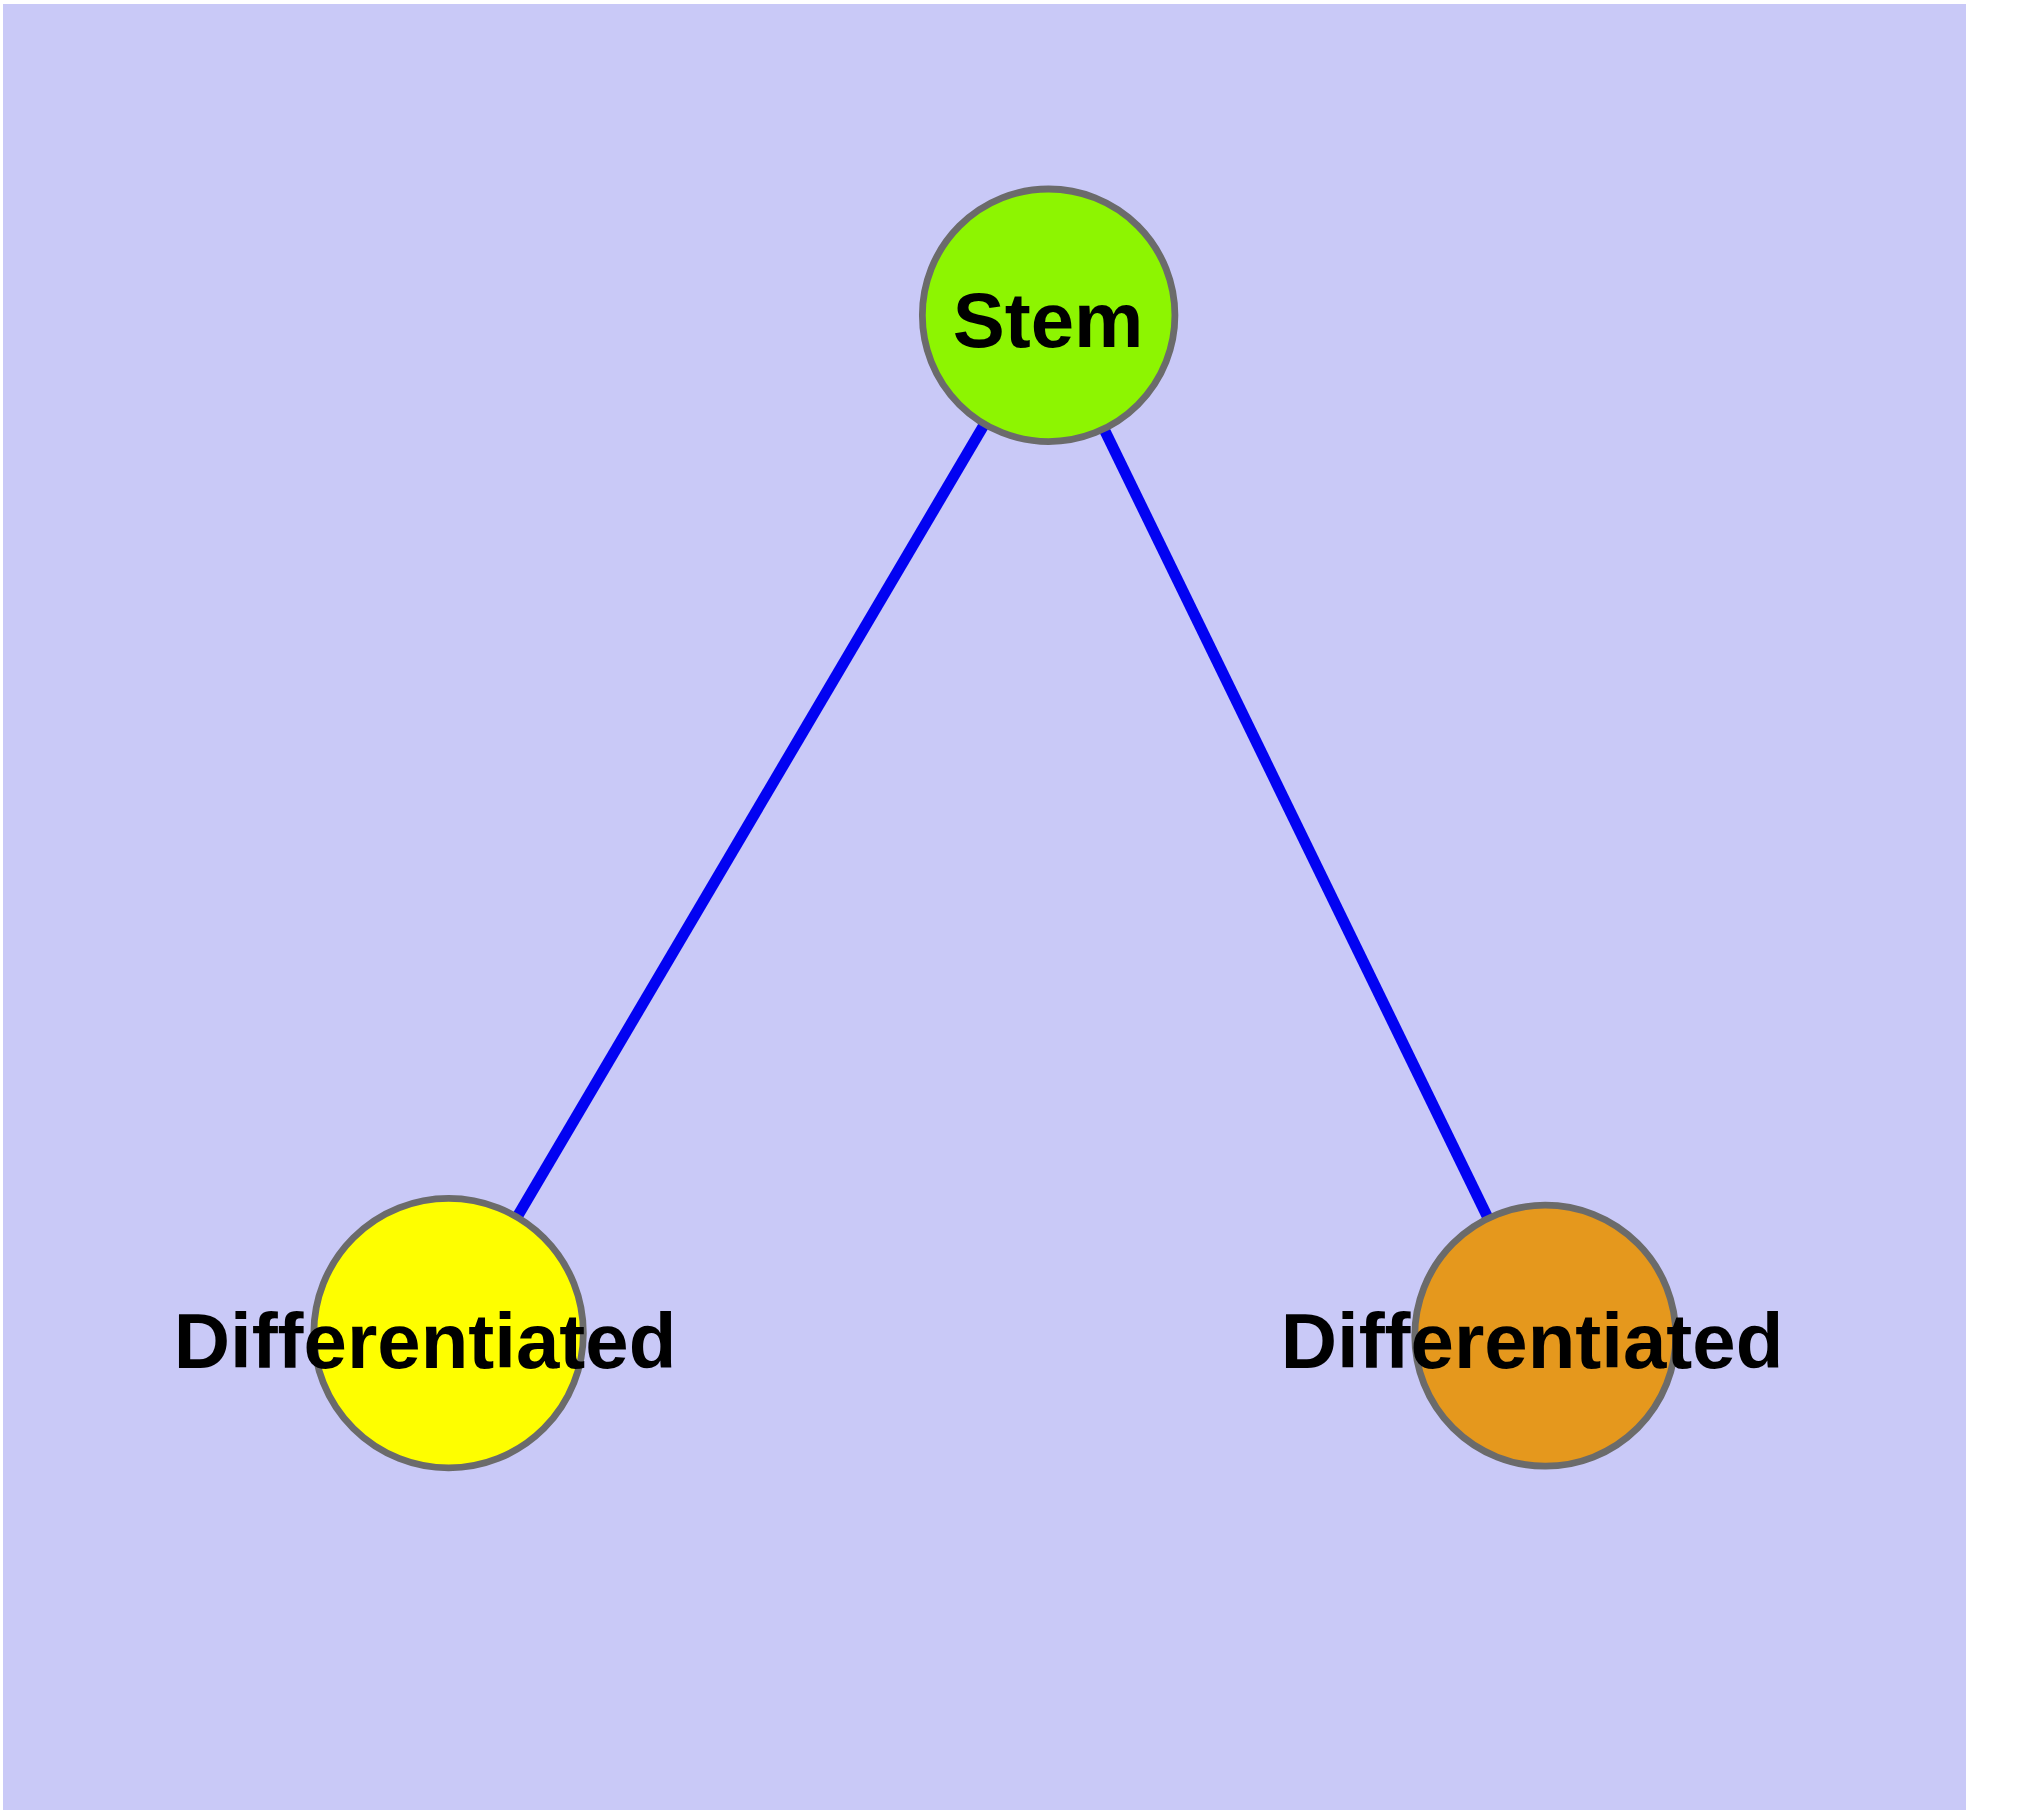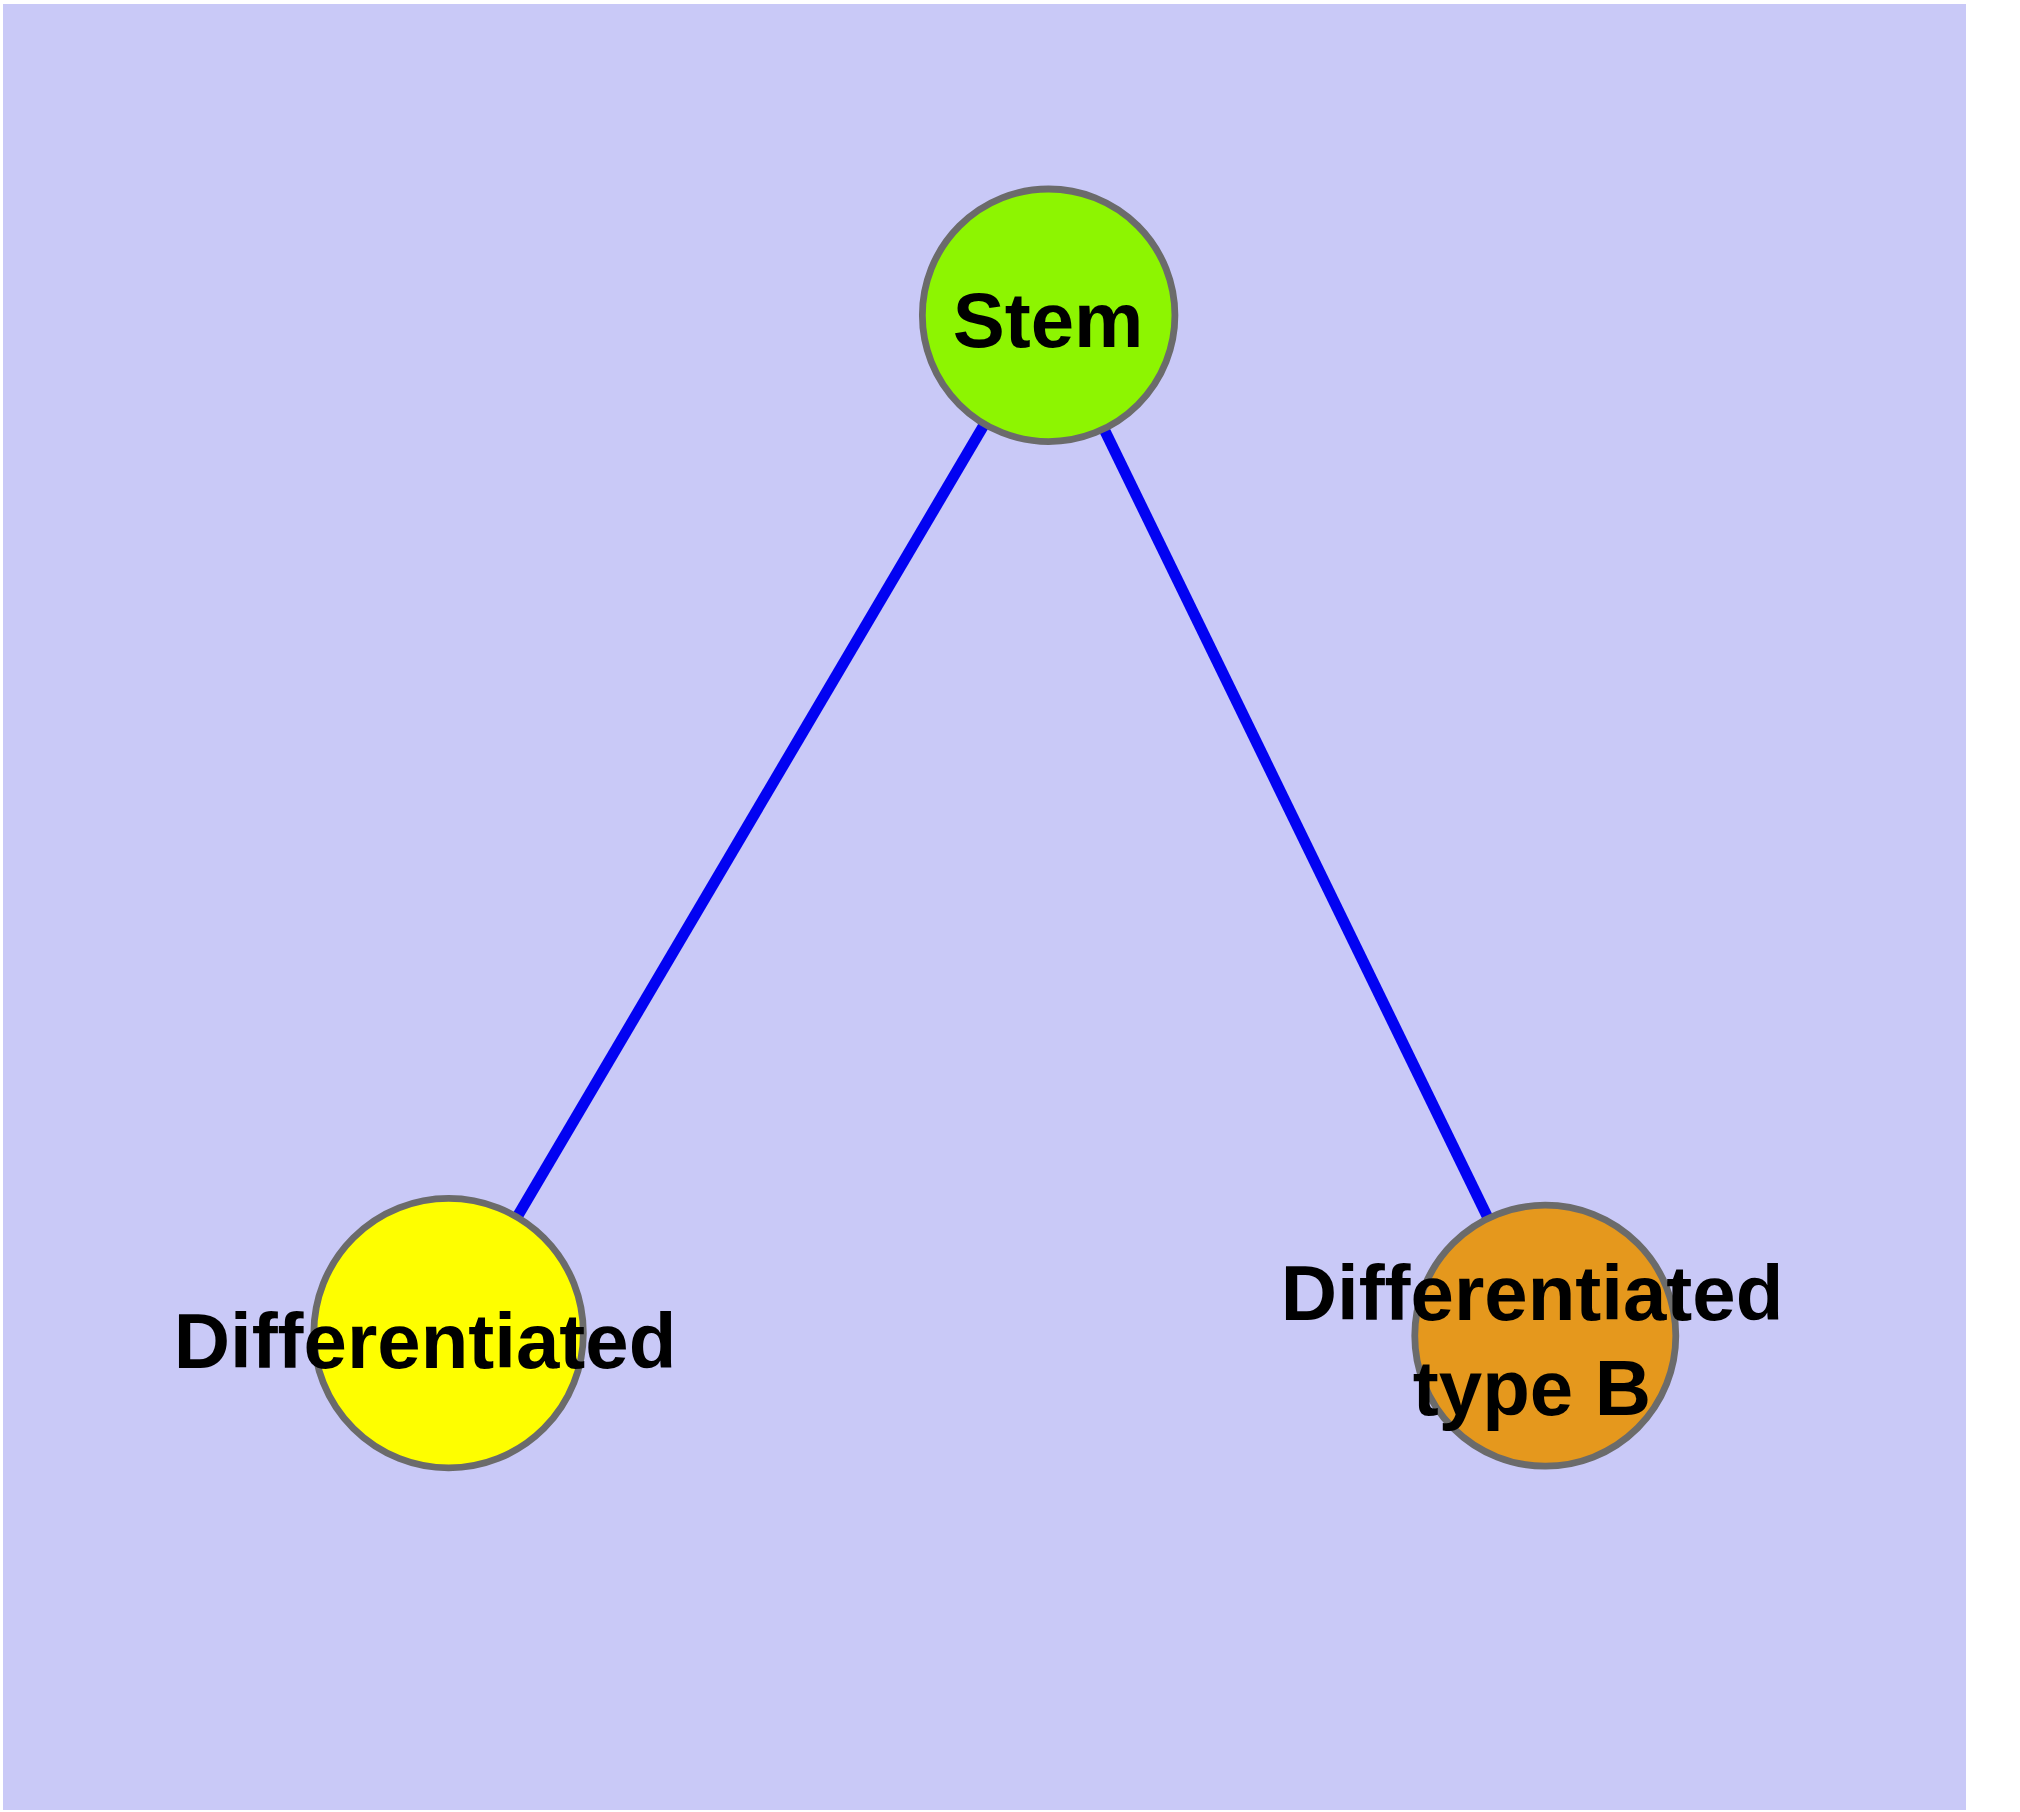--- a/index.html
+++ b/index.html
@@ -62,16 +62,15 @@
   <div class="node-label" style="left:1048px; top:320px;">
     <span class="label-line">Stem</span>
   </div>
 
   <div class="node-label" style="left:425px; top:1341px;">
     <span class="label-line">Differentiated</span>
   </div>
 
   <div class="node-label" style="left:1532px; top:1341px;">
     <span class="label-line">Differentiated</span>
-    <span class="label-line">type B</span>
   </div>
 </div>
 
 
 </body></html>

